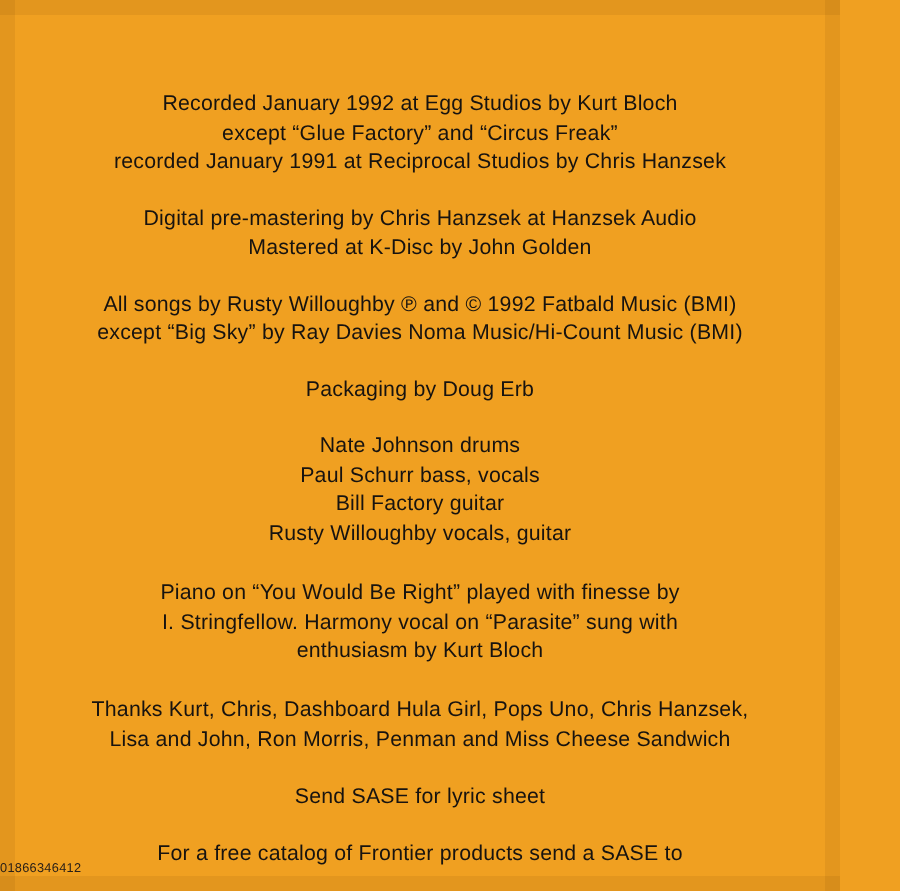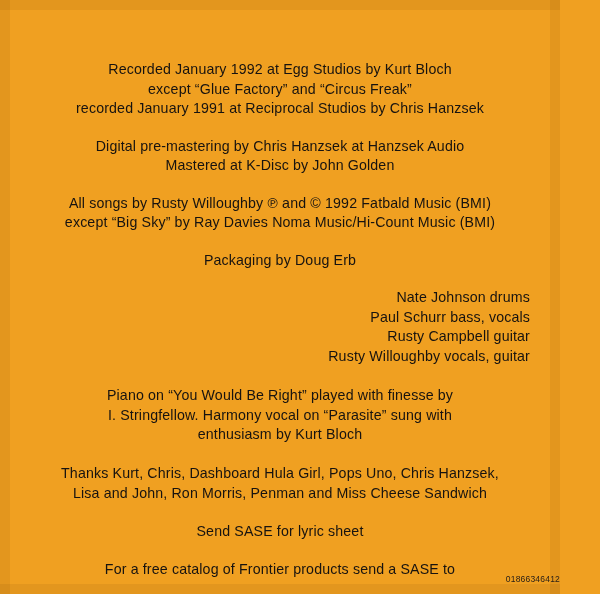--- a/index.html
+++ b/index.html
@@ -27,30 +27,30 @@
     margin: 0 0 18px 0;
   }
   .line {
     font-size: 14.2px;
     line-height: 20px;
     letter-spacing: 0.15px;
     white-space: nowrap;
   }
   .block.credits .line { line-height: 19.5px; }
   .block.personnel { margin-bottom: 20px; }
-  .block.personnel .line { line-height: 19.5px; text-align: right; }
+  .block.personnel .line { line-height: 19.5px; }
   .block.thanks .line { line-height: 20px; }
   .block.sase { }
   .block.catalog { margin-bottom: 0; }
   .barcode-area {
     position: absolute;
     left: 0;
     right: 0;
     bottom: 8px;
-    text-align: right;
+    text-align: left;
   }
   .barcode-text {
     font-family: "Liberation Sans", sans-serif;
     font-size: 8.5px;
     letter-spacing: 0.2px;
     color: #2a2018;
   }
   .edge-left, .edge-right, .edge-top, .edge-bottom {
     position: absolute;
     background: rgba(120, 72, 10, 0.10);
@@ -87,21 +87,21 @@
     <div class="line">except “Big Sky” by Ray Davies Noma Music/Hi-Count Music (BMI)</div>
   </div>
 
   <div class="block credits">
     <div class="line">Packaging by Doug Erb</div>
   </div>
 
   <div class="block personnel">
     <div class="line">Nate Johnson  drums</div>
     <div class="line">Paul Schurr  bass, vocals</div>
-    <div class="line">Rusty Campbell  guitar</div>
+    <div class="line">Bill Factory  guitar</div>
     <div class="line">Rusty Willoughby  vocals, guitar</div>
   </div>
 
   <div class="block credits">
     <div class="line">Piano on “You Would Be Right” played with finesse by</div>
     <div class="line">I. Stringfellow.  Harmony vocal on “Parasite” sung with</div>
     <div class="line">enthusiasm by Kurt Bloch</div>
   </div>
 
   <div class="block thanks">

